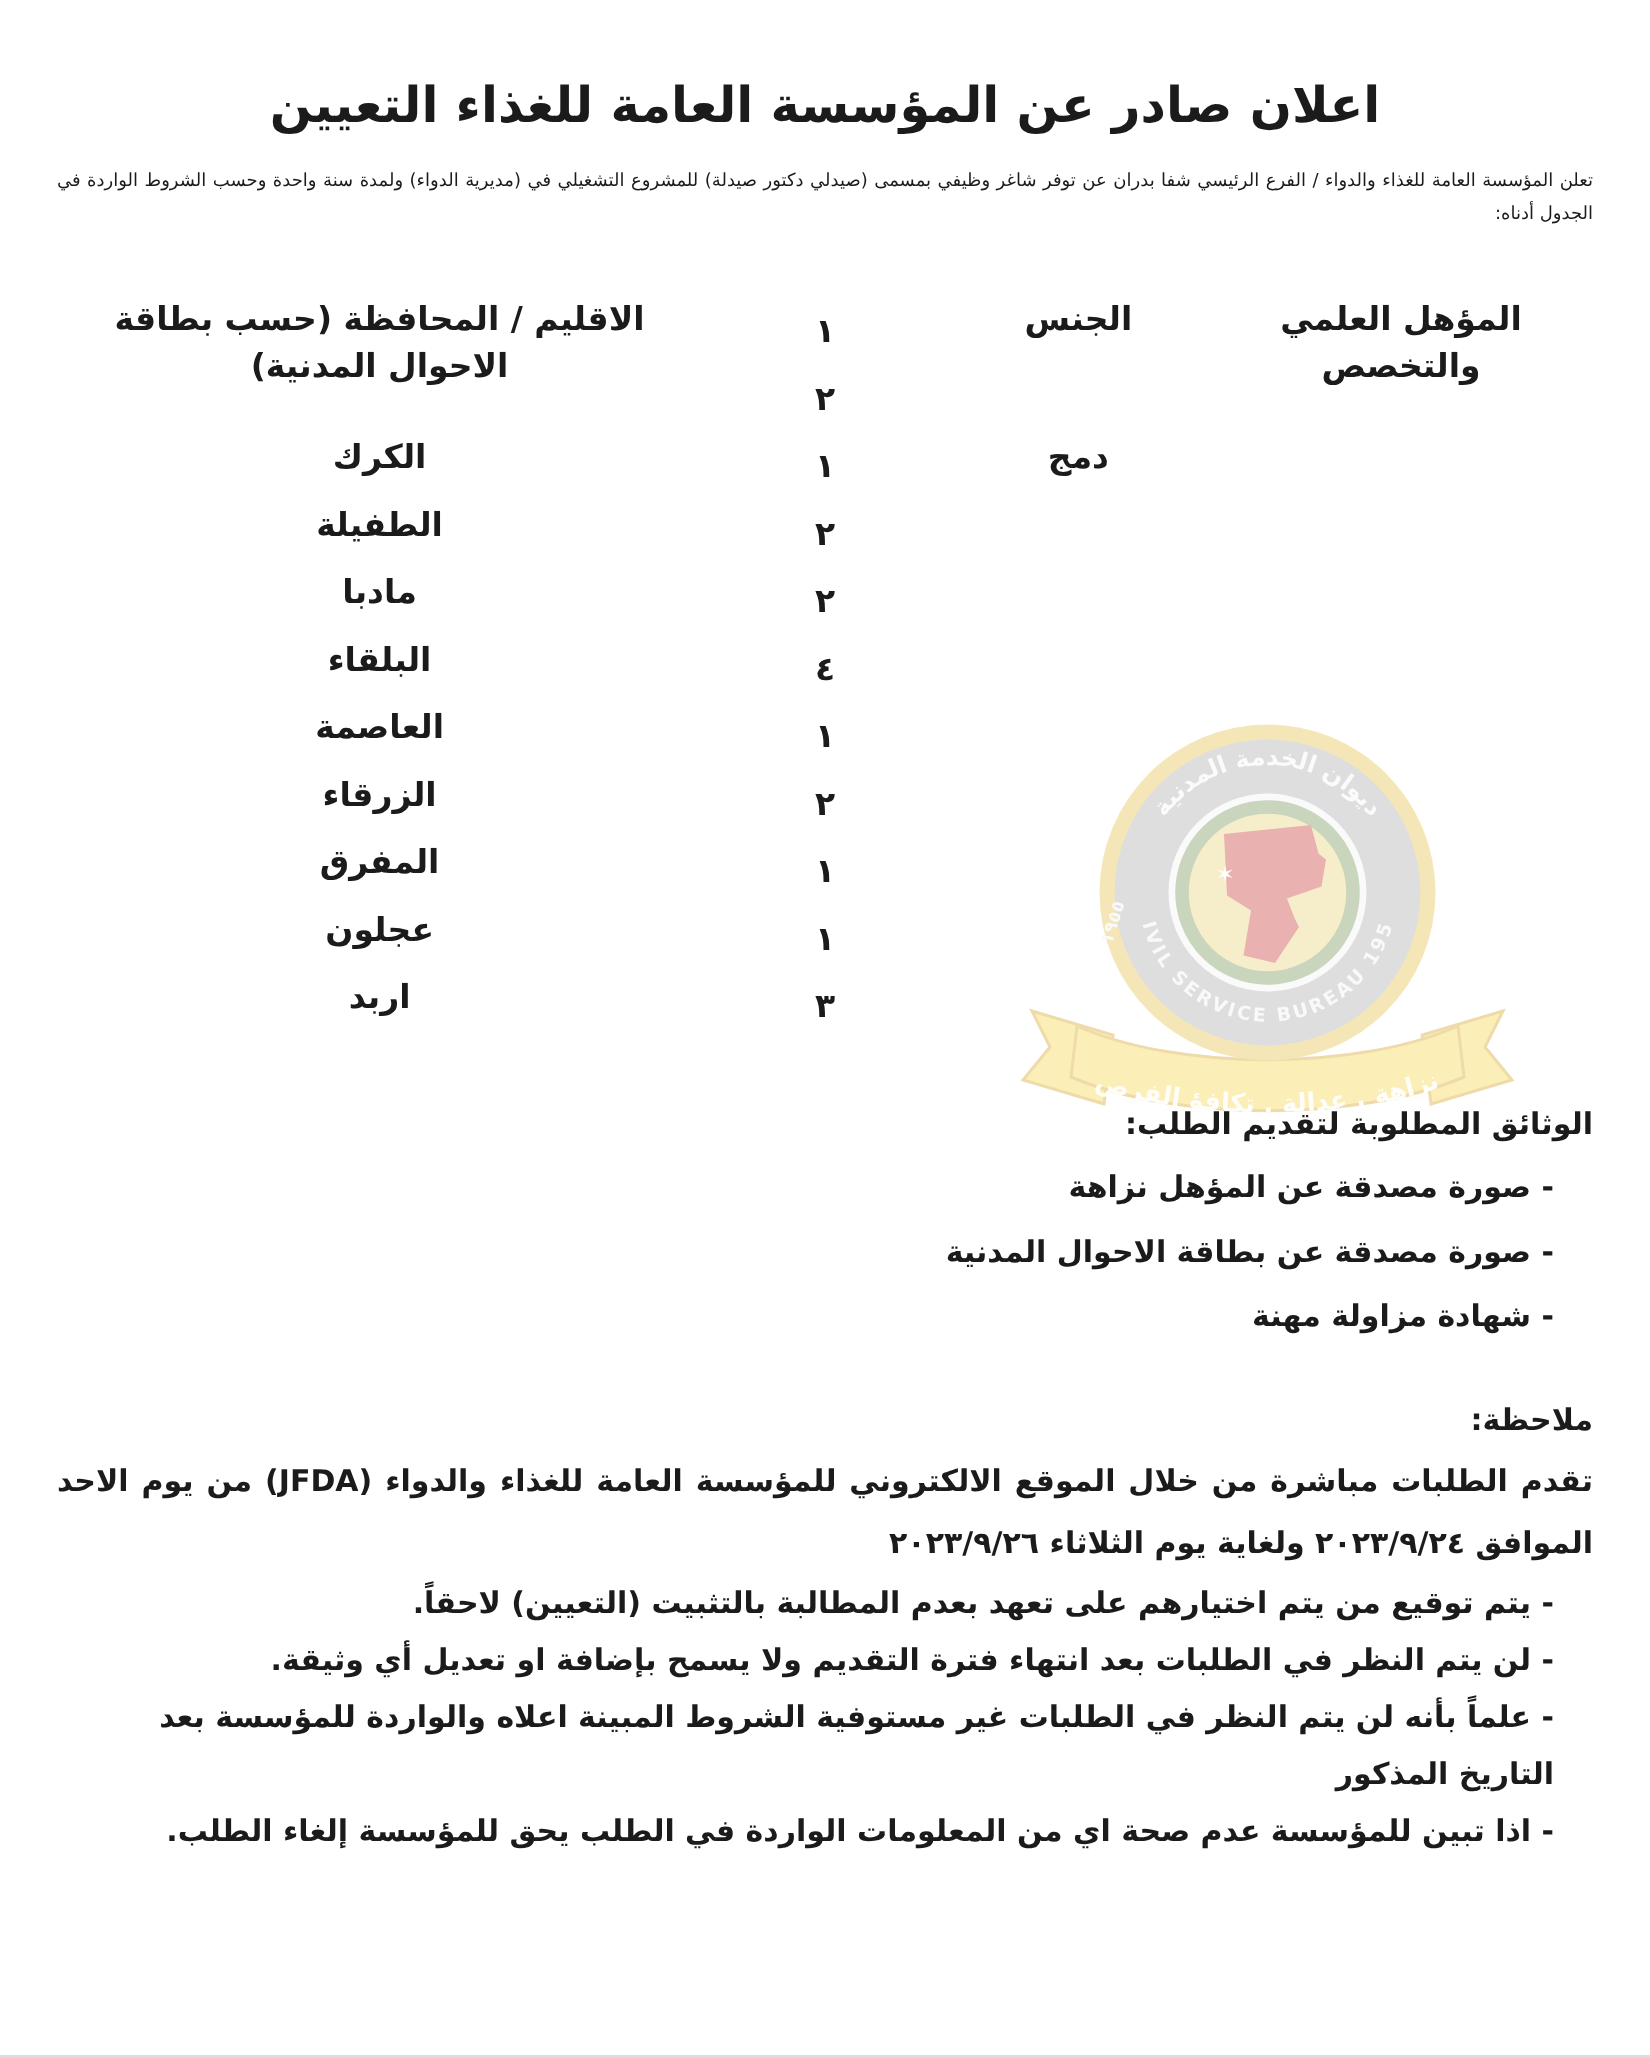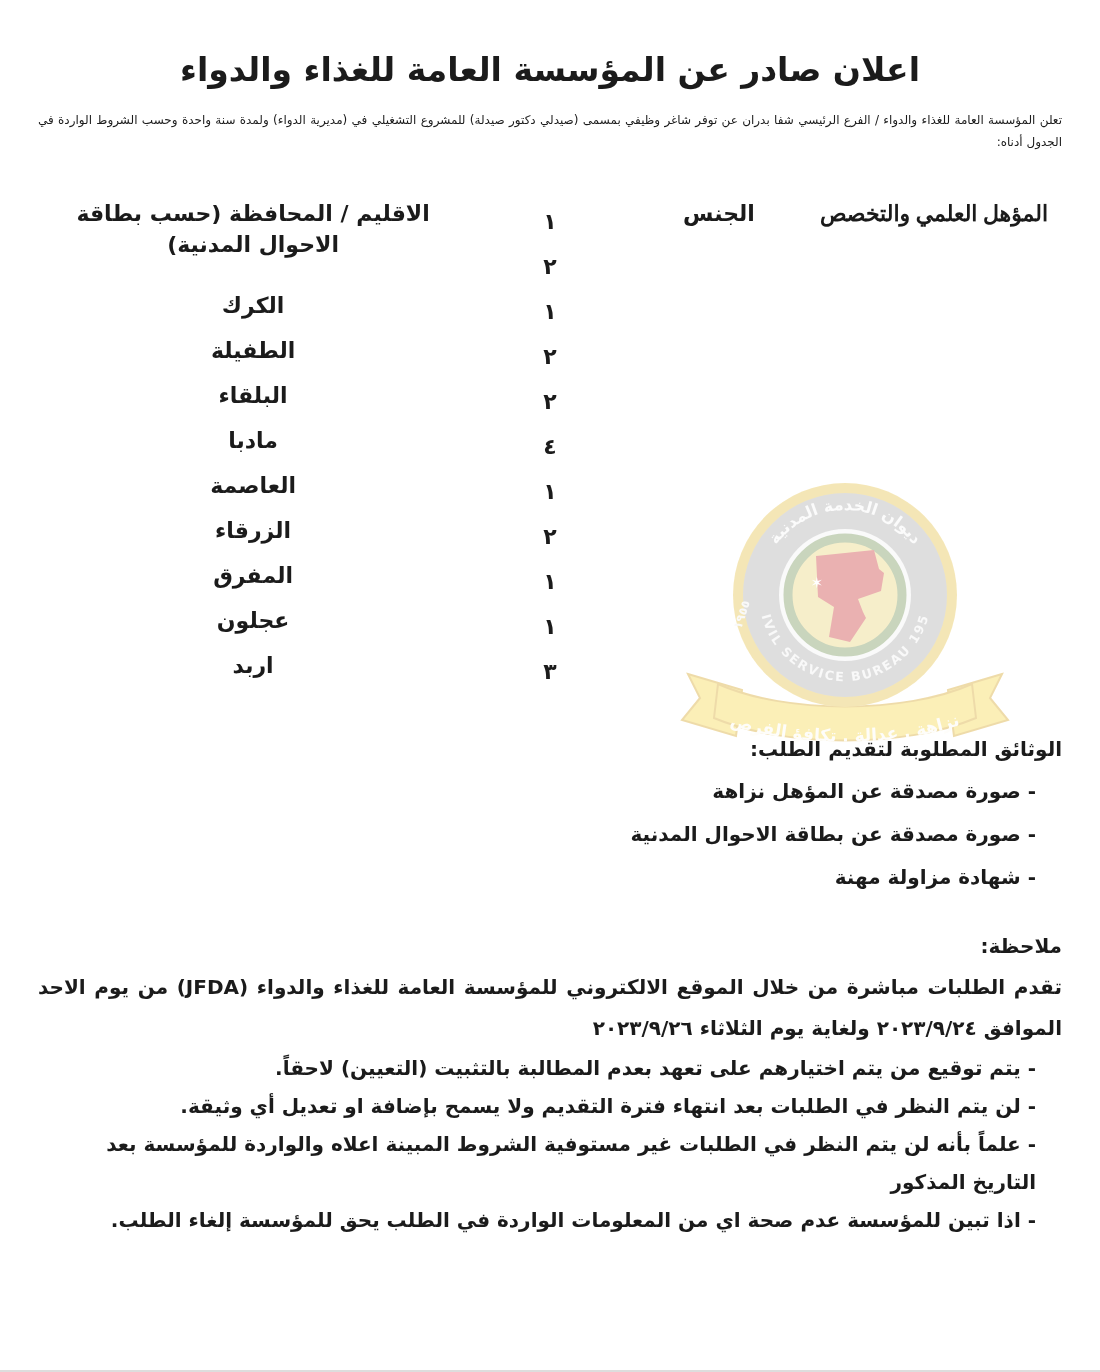--- a/index.html
+++ b/index.html
@@ -32,21 +32,21 @@
   }
   .intro {
     margin-top:20px;
     font-size:12px; font-weight:normal;
     line-height:1.85;
     text-align:justify;
   }
 
   .jobtable { display:flex; margin-top:46px; }
   .col { text-align:center; }
-  .col-qual   { width:25%;font-family:Liberation Serif, serif; }
+  .col-qual   { width:25%; }
   .col-gender { width:17%; }
   .col-count  { width:16%; }
   .col-region { width:42%; }
   .th {
     height:84px;
     font-size:22px; font-weight:bold; line-height:1.4;
   }
   .cell {
     height:45px;
     font-size:22px; font-weight:bold;
@@ -103,50 +103,51 @@
       </text>
       <path id="bottomArc" d="M81.9,139.3 A86,86 0 0 0 248.1,139.3" fill="none"></path>
       <text font-size="12.5" font-weight="bold" fill="#f2f2f2" letter-spacing="2" font-family="DejaVu Sans, sans-serif">
         <textPath href="#bottomArc" startOffset="50%" text-anchor="middle">CIVIL SERVICE BUREAU 1955</textPath>
       </text>
       <text x="70" y="124" font-size="12" font-weight="bold" fill="#f2f2f2" transform="rotate(-72 70 124)">١٩٥٥</text>
     </g>
   </svg>
 
   <div class="content">
-    <h1 class="doc-title">اعلان صادر عن المؤسسة العامة للغذاء والدواء</h1>
+    <h1 class="doc-title">اعلان صادر عن المؤسسة العامة للغذاء التعيين</h1>
 
     <p class="intro">تعلن المؤسسة العامة للغذاء والدواء / الفرع الرئيسي شفا بدران عن توفر شاغر وظيفي بمسمى (صيدلي دكتور صيدلة) للمشروع التشغيلي في (مديرية الدواء) ولمدة سنة واحدة وحسب الشروط الواردة في الجدول أدناه:</p>
 
     <div class="jobtable">
       <div class="col col-qual">
         <div class="th">المؤهل العلمي والتخصص</div>
       </div>
       <div class="col col-gender">
         <div class="th">الجنس</div>
+        <div class="cell">دمج</div>
       </div>
       <div class="col col-count">
         <div class="cell">١</div>
         <div class="cell">٢</div>
         <div class="cell">١</div>
         <div class="cell">٢</div>
         <div class="cell">٢</div>
         <div class="cell">٤</div>
         <div class="cell">١</div>
         <div class="cell">٢</div>
         <div class="cell">١</div>
         <div class="cell">١</div>
         <div class="cell">٣</div>
       </div>
       <div class="col col-region">
         <div class="th">الاقليم / المحافظة (حسب بطاقة الاحوال المدنية)</div>
         <div class="cell">الكرك</div>
         <div class="cell">الطفيلة</div>
+        <div class="cell">مادبا</div>
         <div class="cell">البلقاء</div>
-        <div class="cell">مادبا</div>
         <div class="cell">العاصمة</div>
         <div class="cell">الزرقاء</div>
         <div class="cell">المفرق</div>
         <div class="cell">عجلون</div>
         <div class="cell">اربد</div>
       </div>
     </div>
 
     <div class="section docs">
       <div class="sec-title">الوثائق المطلوبة لتقديم الطلب:</div>

